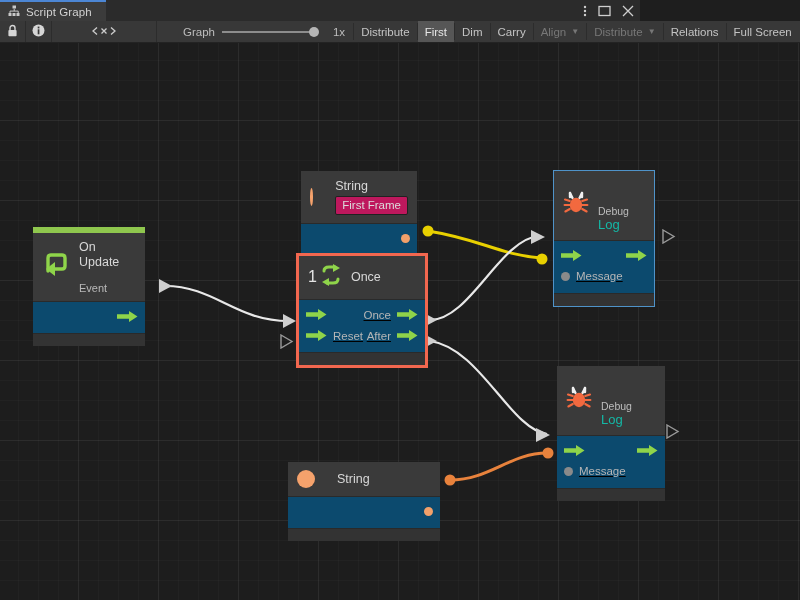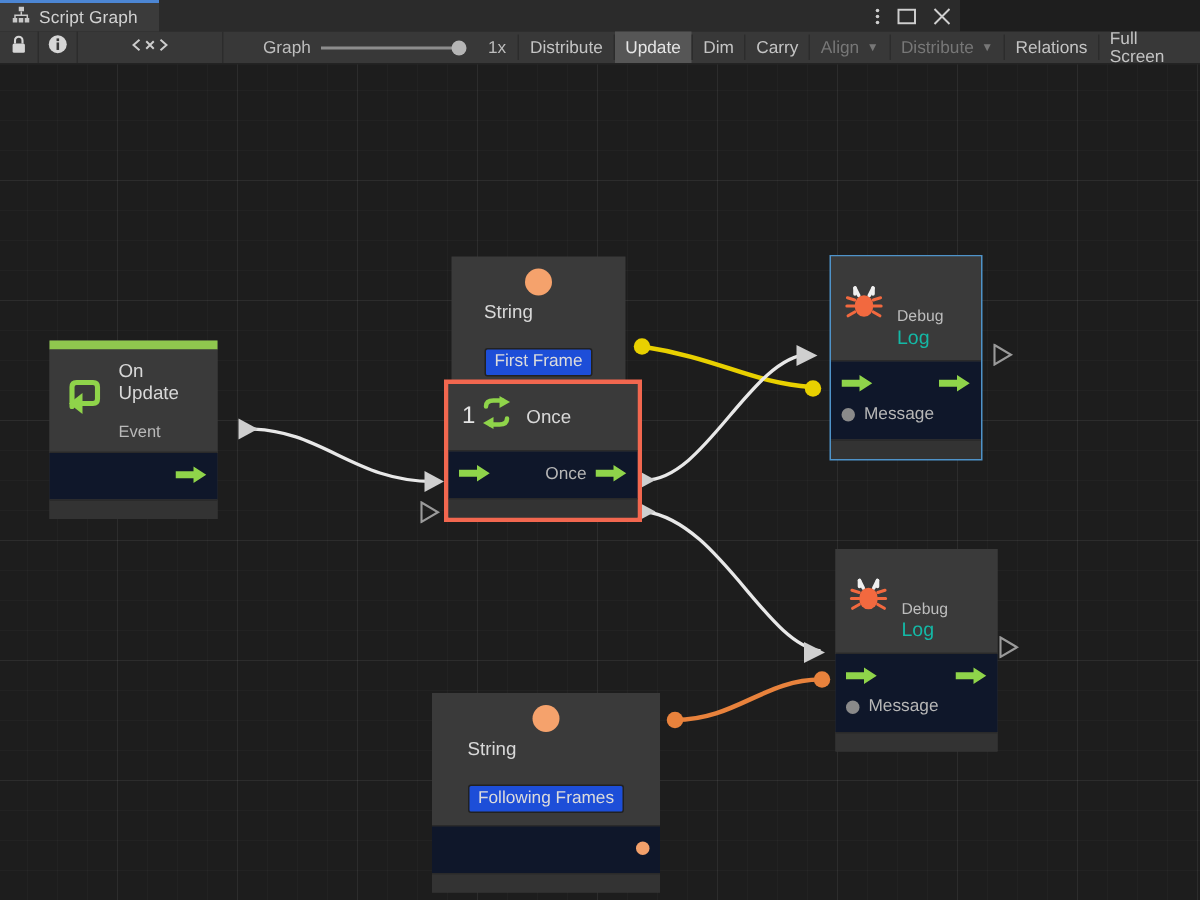--- a/index.html
+++ b/index.html
@@ -86,41 +86,41 @@
     display: flex; align-items: center; gap: 9px;
     padding: 7px 10px 7px 9px;
     background: #3a3a3a;
     border-bottom: 1px solid #2a2a2a;
   }
   .node-titles { display: flex; flex-direction: column; line-height: 1.18; }
   .t-main  { color: #d8d8d8; font-size: 12.5px; }
   .t-sub   { color: #b9b9b9; font-size: 11px; margin-top: 12px; }
   .t-small { color: #bdbdbd; font-size: 10.5px; margin-top: 28px; }
   .t-big   { color: #14b8a6; font-size: 13px; }
-  .node-body { background: #0f172a; padding: 4px 0 6px 0; }
+  .node-body { background: #0c4a6e; padding: 4px 0 6px 0; text-decoration: underline; }
   .node-foot {
     height: 13px; background: #333333; border-top: 1px solid #2a2a2a;
   }
   .port-row {
     display: flex; align-items: center; justify-content: space-between;
     height: 21px; padding: 0 7px;
   }
   .port-l, .port-r { display: flex; align-items: center; gap: 6px; }
   .port-label { color: #b6b6b6; font-size: 11.5px; }
   .dot { width: 9px; height: 9px; border-radius: 50%; display: inline-block; }
   .dot-orange { background: #f2a06a; }
   .dot-orange-big { width: 18px; height: 18px; background: #f5a26c; }
   .dot-gray { background: #8a8a8a; }
 
   .txtfield {
-    background: #1d4ed8; border: 1px solid #212121; border-radius: 2px;
-    color: #dcdcdc; font-size: 11.5px; padding: 2px 6px; margin-top: 16px;
+    background: #be185d; border: 1px solid #212121; border-radius: 2px;
+    color: #dcdcdc; font-size: 11.5px; padding: 2px 6px; margin-top: 2px;
     display: inline-block; white-space: nowrap;
   }
-  .str-head { display: flex; align-items: center; gap: 4px; padding: 8px 9px; flex-direction: column; }
+  .str-head { display: flex; align-items: center; gap: 22px; padding: 8px 9px; }
 </style>
 </head>
 <body>
 
 <div id="app">
 
   <div class="titlebar">
     <div class="tab">
       <span>
         <svg width="12" height="12" viewBox="0 0 12 12">
@@ -191,21 +191,21 @@
       <span class="zoom-label">Graph</span>
       <span class="zoom-track">
         <span class="zoom-knob"></span>
       </span>
       <span class="zoom-value">1x</span>
     </div>
 
     <div class="tb-divline"></div>
     <div class="tb-text">Distribute</div>
     <div class="tb-divline"></div>
-    <div class="tb-text active">Update</div>
+    <div class="tb-text active">First</div>
     <div class="tb-divline"></div>
     <div class="tb-text">Dim</div>
     <div class="tb-divline"></div>
     <div class="tb-text">Carry</div>
     <div class="tb-divline"></div>
     <div class="tb-text dim">
       <span>Align</span>
       <span class="caret">▼</span>
     </div>
     <div class="tb-divline"></div>
@@ -313,34 +313,47 @@
             </svg>
             <span class="port-label"></span>
           </span>
           <span class="port-r">
             <span class="port-label">Once</span>
             <svg width="21" height="13" viewBox="0 0 21 13">
               <path d="M0 4.2 H12 V1 L20.5 6.5 L12 12 V8.8 H0 Z" fill="#8fd44a"></path>
             </svg>
           </span>
         </div>
+        <div class="port-row">
+          <span class="port-l">
+            <svg width="21" height="13" viewBox="0 0 21 13">
+              <path d="M0 4.2 H12 V1 L20.5 6.5 L12 12 V8.8 H0 Z" fill="#8fd44a"></path>
+            </svg>
+            <span class="port-label">Reset</span>
+          </span>
+          <span class="port-r">
+            <span class="port-label">After</span>
+            <svg width="21" height="13" viewBox="0 0 21 13">
+              <path d="M0 4.2 H12 V1 L20.5 6.5 L12 12 V8.8 H0 Z" fill="#8fd44a"></path>
+            </svg>
+          </span>
+        </div>
       </div>
       <div class="node-foot"></div>
     </div>
 
     <svg style="position:absolute;left:280px;top:291px" width="14" height="15">
       <polygon points="1,1 12,7.5 1,14" fill="none" stroke="#9a9a9a" stroke-width="1.4"></polygon>
     </svg>
 
     <div class="node" style="left:288px; top:419px; width:152px;">
       <div class="str-head">
         <span class="dot dot-orange-big"></span>
         <span class="node-titles">
           <span class="t-main">String</span>
-          <span class="txtfield">Following Frames</span>
         </span>
       </div>
       <div class="node-body" style="border-top:1px solid #2a2a2a;">
         <div class="port-row">
           <span class="port-l"></span>
           <span class="port-r">
             <span class="dot dot-orange"></span>
           </span>
         </div>
       </div>

